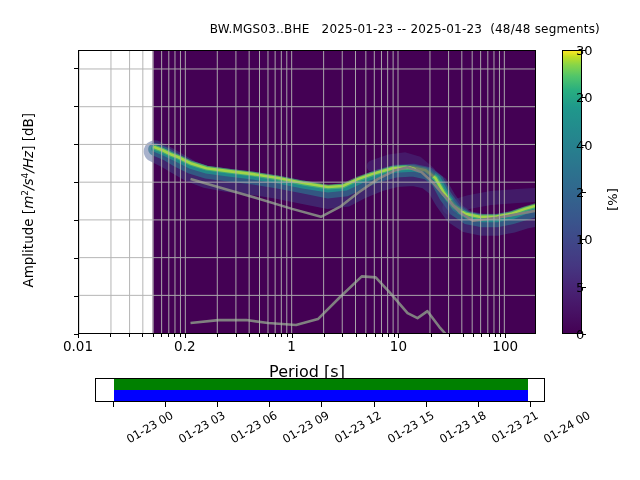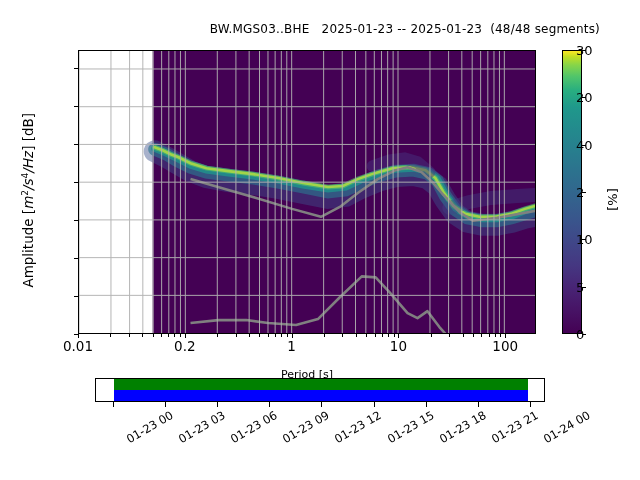--- a/index.html
+++ b/index.html
@@ -21,21 +21,21 @@
           text-align:center;font-size:13.5px;white-space:nowrap;}
   .ylabel i{font-style:italic;}
   .sup{font-size:9px;vertical-align:super;}
 
   
   .xtick{position:absolute;top:338px;transform:translateX(-50%);
          font-size:13.5px;white-space:nowrap;}
   .xtickmark{position:absolute;top:334px;width:1px;height:4px;background:#000;}
   .xtickmark.minor{height:2.5px;}
   .xlabel{position:absolute;left:78px;top:362px;width:458px;
-          text-align:center;font-size:11px;margin-top:6px;}
+          text-align:center;font-size:16px;}
 
   
   .cbar{position:absolute;left:562px;top:50px;width:20px;height:284px;
         border:1px solid #000;box-sizing:border-box;
         background:linear-gradient(to top,
           #440154 0%,  #471365 8%,  #482475 16%, #453781 24%,
           #404688 32%, #39558c 40%, #33638d 48%, #2d708e 56%,
           #287d8e 64%, #238a8d 72%, #1f988b 80%, #28ae80 86%,
           #51c56a 91%, #86d549 95%, #c2df23 98%, #fde725 100%);}
   .cbtick{position:absolute;left:576px;transform:translateY(-50%);

